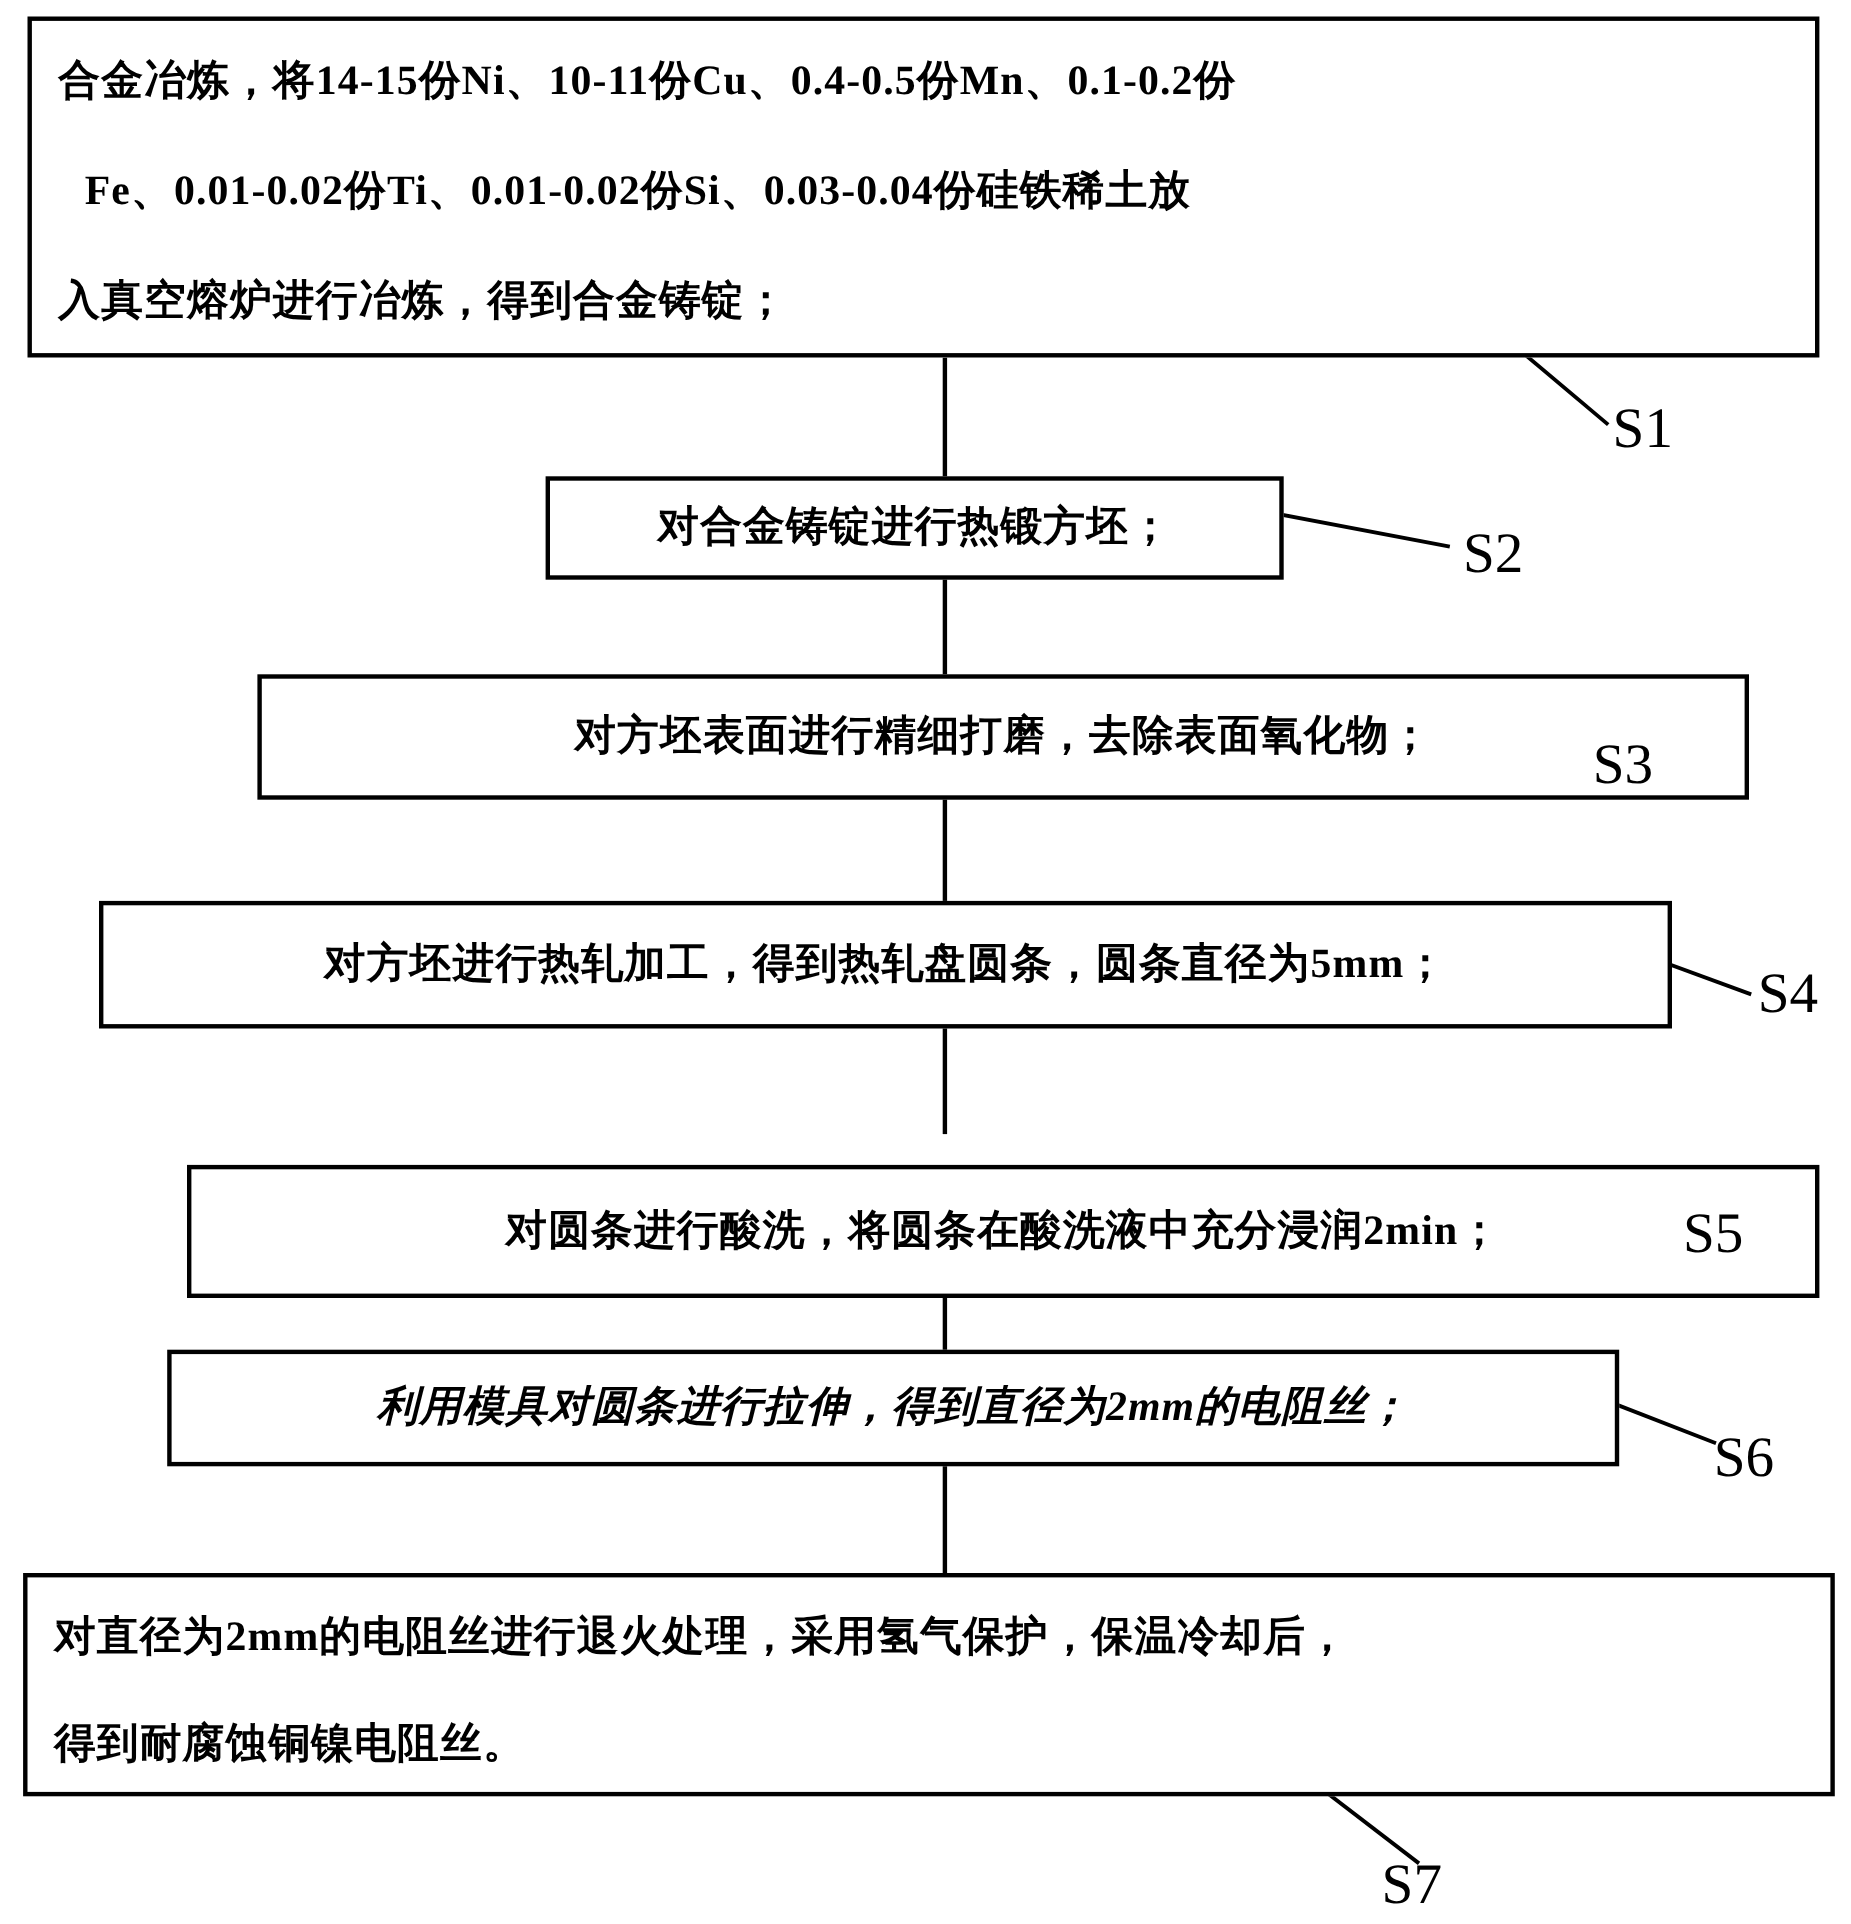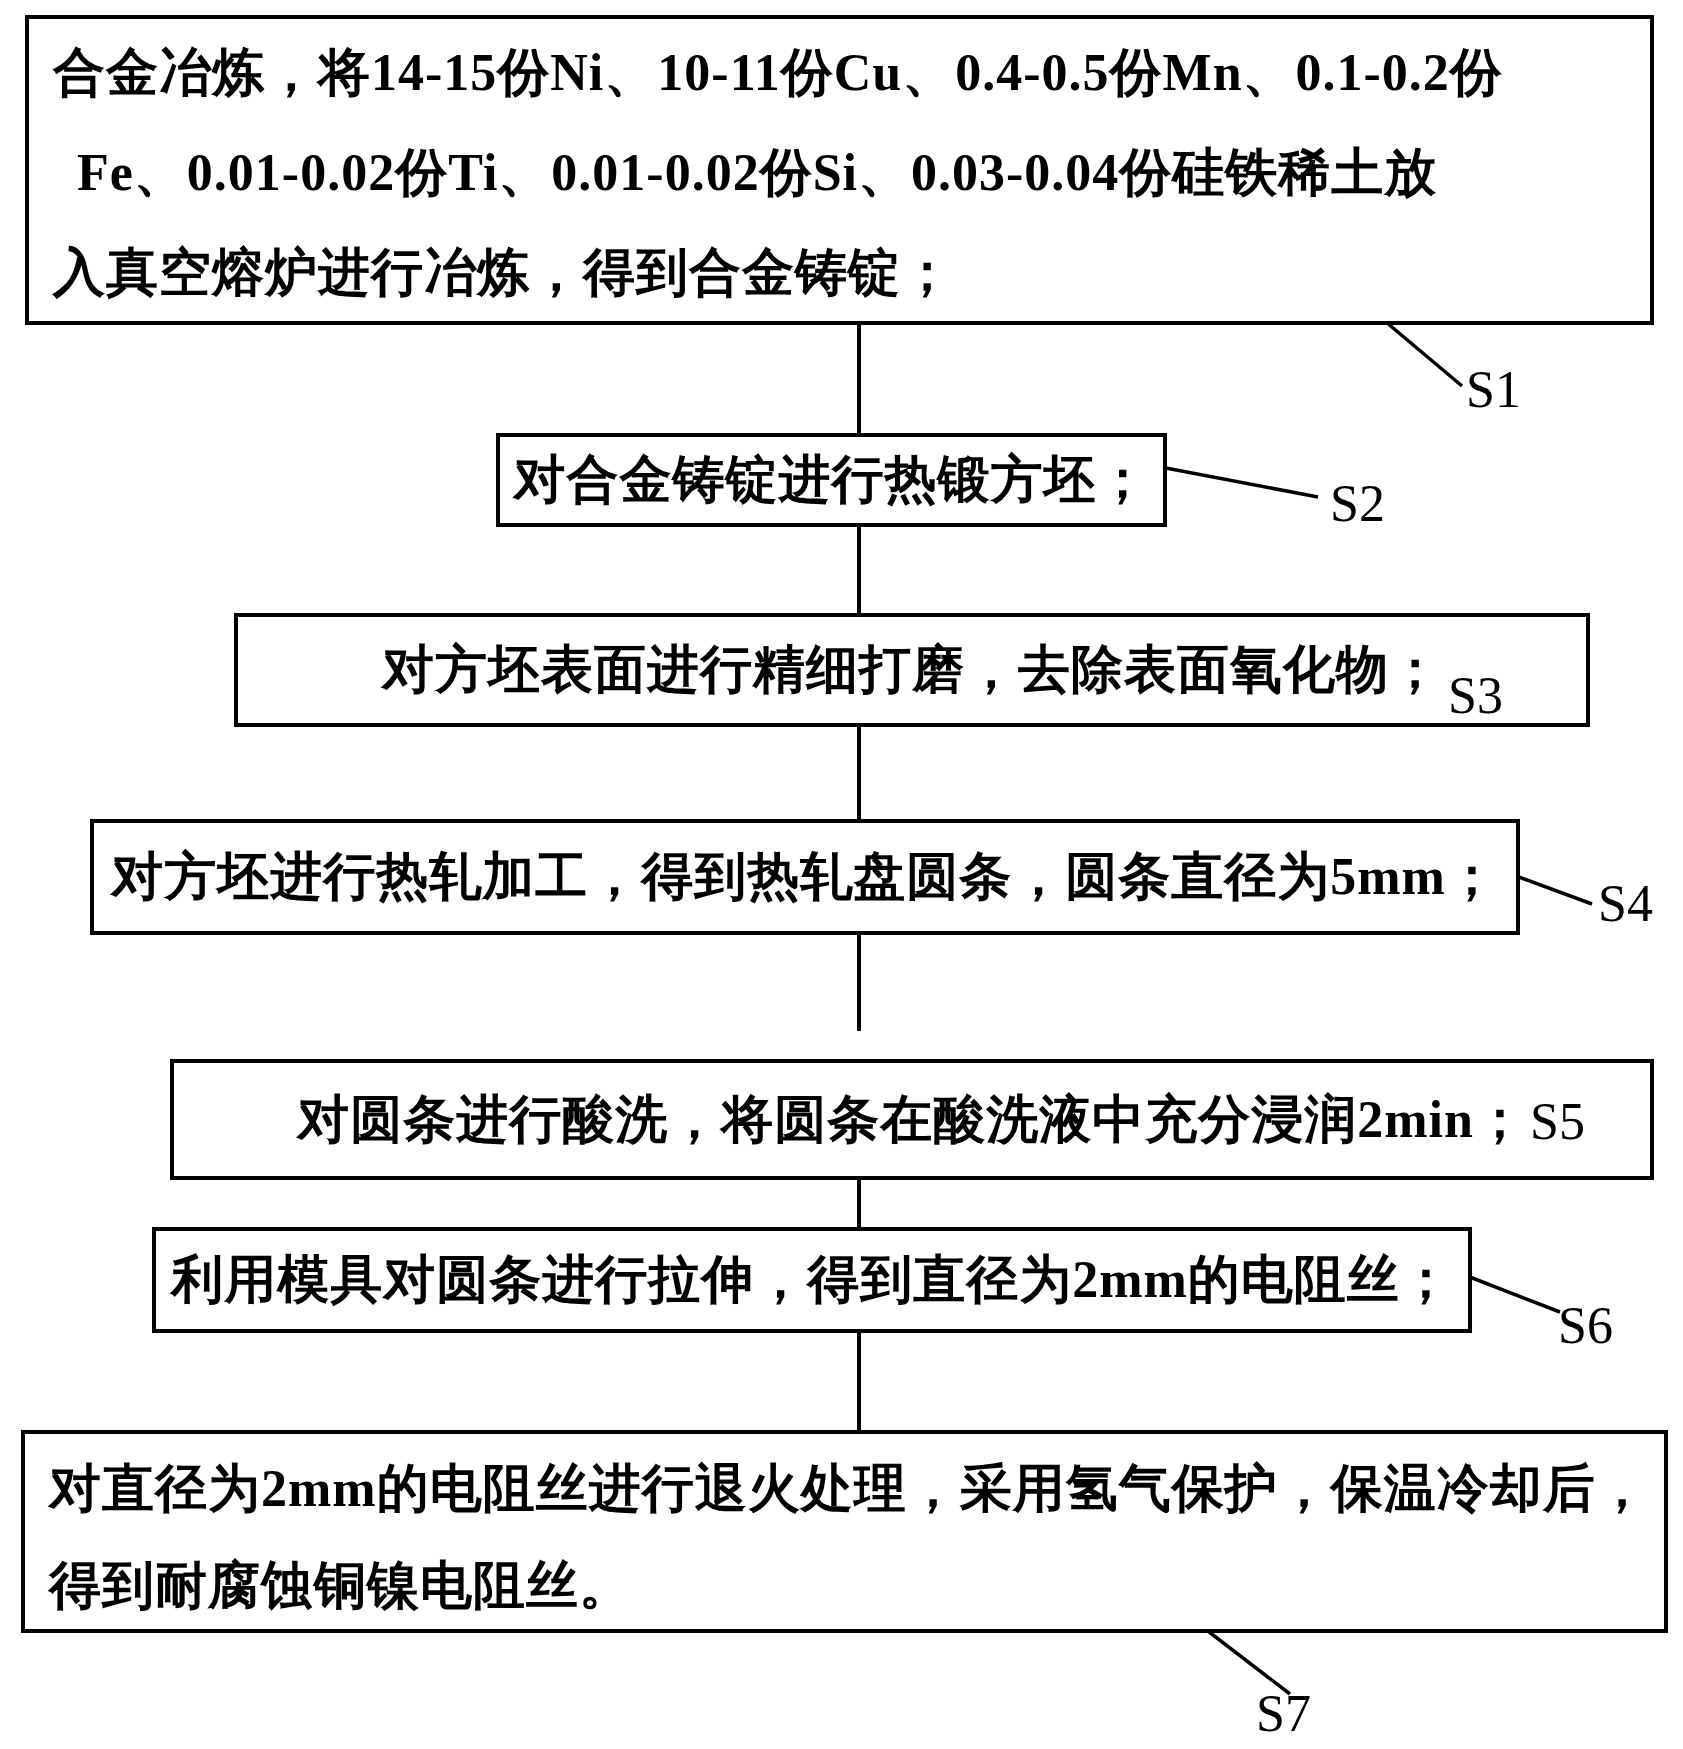--- a/index.html
+++ b/index.html
@@ -11,21 +11,21 @@
     color:#000;
     overflow:hidden;
   }
   #flow-lines{position:absolute;left:0;top:0;width:1683px;height:1749px;z-index:1;}
   .step-box{
     position:absolute;
     box-sizing:border-box;
     border:4px solid #000;
     background:#ffffff;
     z-index:2;
-    font-size:52px;
+    font-size:38px;
     font-weight:bold;
     line-height:100px;
     letter-spacing:1px;
   }
   .step-box.centered{
     display:flex;align-items:center;justify-content:center;
     text-align:center;
     line-height:1.1;
   }
   .multiline{padding:4px 20px 0 24px;}
@@ -37,21 +37,21 @@
     font-weight:normal;
     line-height:1;
     font-family:"Liberation Serif","DejaVu Serif",serif;
   }
   
   #box-s1{left:25px;top:15px;width:1629px;height:310px;}
   #box-s2{left:496px;top:433px;width:671px;height:94px;}
   #box-s3{left:234px;top:613px;width:1356px;height:114px;}
   #box-s4{left:90px;top:819px;width:1430px;height:116px;}
   #box-s5{left:158px;top:1059px;width:1484px;height:121px;margin-left:12px;}
-  #box-s6{left:152px;top:1227px;width:1320px;height:106px;}
+  #box-s6{left:152px;top:1227px;width:1320px;height:106px;font-style:italic;}
   #box-s7{left:21px;top:1430px;width:1647px;height:203px;padding-top:6px;line-height:97px;}
   #box-s7 .tline{white-space:nowrap;}
   #label-s1{left:1466px;top:364px;}
   #label-s2{left:1330px;top:478px;}
   #label-s3{left:1448px;top:670px;}
   #label-s4{left:1598px;top:878px;}
   #label-s5{left:1530px;top:1096px;}
   #label-s6{left:1558px;top:1300px;}
   #label-s7{left:1256px;top:1688px;}
   .indent2{text-indent:24px;}

